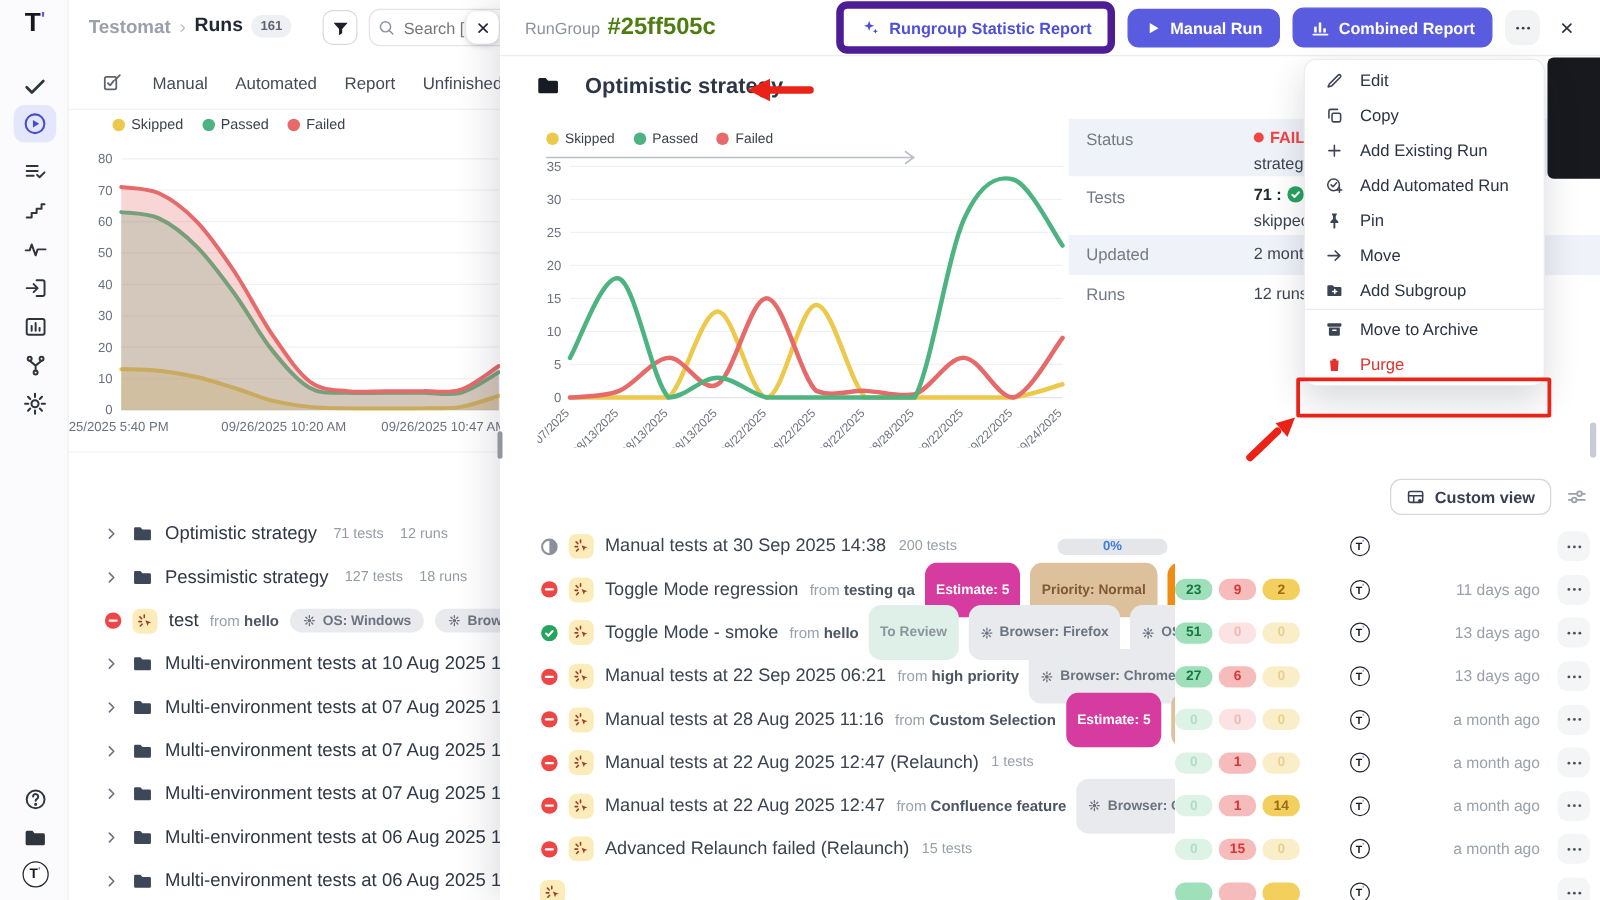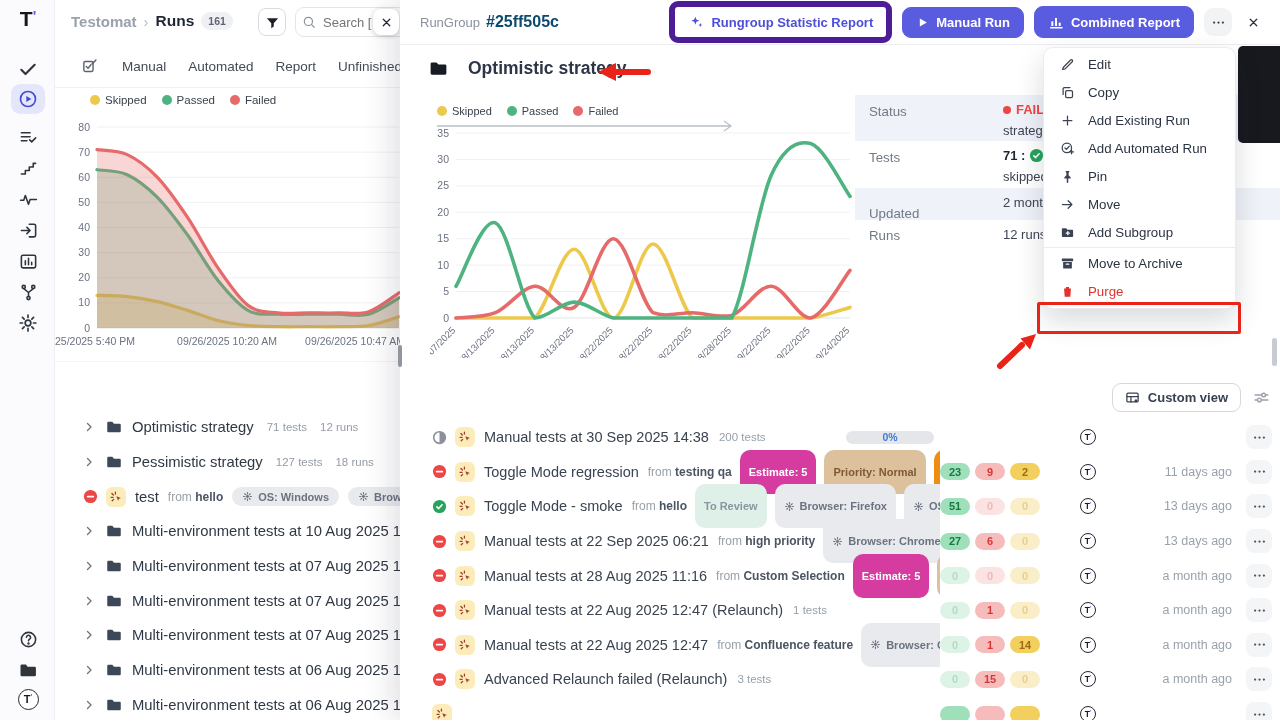--- a/index.html
+++ b/index.html
@@ -42,21 +42,21 @@
   .lrow .t{font-size:14.8px;color:#2f3845;white-space:nowrap;}
   .lrow .m{font-size:11.5px;color:#959ca6;margin-left:13px;white-space:nowrap;}
   .envpill{display:inline-flex;align-items:center;gap:5px;background:#e9eaee;color:#6b7380;font-size:11px;font-weight:600;padding:3.5px 10px;border-radius:11px;margin-left:9px;white-space:nowrap;}
   .mini-status{margin-right:8px;display:flex;}
   .manual-ic{width:20px;height:20px;background:#fbecb9;border-radius:6px;display:flex;align-items:center;justify-content:center;margin-right:9px;flex:none;}
   .scroll-left{position:absolute;left:398px;top:345px;width:4px;height:22px;background:#8f969e;border-radius:2px;z-index:70;}
   
   .modal{position:absolute;left:400px;top:0;width:880px;height:720px;background:#fff;box-shadow:-10px 0 26px rgba(30,35,60,.12);overflow:hidden;}
   .m-header{position:absolute;top:0;left:0;width:100%;height:45px;border-bottom:1px solid #ededf1;display:flex;align-items:center;padding:0 14px 0 20px;z-index:10;background:#fff;}
   .gh-label{color:#8a919c;font-size:13px;}
-  .gh-id{color:#0c4a6e;font-weight:bold;font-size:16px;margin-left:6px;}
+  .gh-id{color:#4d7c0f;font-weight:bold;font-size:19px;margin-left:6px;}
   .m-header .grow{flex:1;}
   .btn{display:inline-flex;align-items:center;gap:7px;font-size:13px;font-weight:600;border-radius:9px;padding:7px 13px;cursor:pointer;white-space:nowrap;}
   .btn.outline{border:6px solid #4c1d95;color:#4d4fd8;background:#fff;}
   .btn.primary{background:#5a5ce0;color:#fff;border:1px solid #5a5ce0;}
   .more-btn{width:28px;height:28px;background:#f2f3f5;border-radius:9px;display:flex;align-items:center;justify-content:center;color:#3a414d;cursor:pointer;margin-left:10px;}
   .m-close{width:26px;height:26px;display:flex;align-items:center;justify-content:center;color:#2a3039;cursor:pointer;margin-left:8px;}
   .m-header .btn{margin-left:10px;}
   .m-title{position:absolute;top:58px;left:28px;display:flex;align-items:center;gap:10px;z-index:4;}
   .m-title .fold{color:#171c23;}
   .m-title h1{margin:0;font-size:17.5px;font-weight:bold;color:#2c3646;}
@@ -535,21 +535,21 @@
           <span class="st-val"><span class="dot-fail"></span><span class="st-fail">FAILED</span><span class="st-v2">strategy</span></span>
         </div>
         <div class="st-row" style="height:47px">
     <span class="st-label">Tests</span>
           <span class="st-val"><span class="st-num">71 :</span> <span style="display:inline-block;vertical-align:-3px;"><svg width="15" height="15" viewBox="0 0 24 24" fill="none" stroke="currentColor" stroke-width="2" stroke-linecap="round" stroke-linejoin="round">
                 <circle cx="12" cy="12" r="10.5" fill="#26a35e" stroke="none"></circle>
                 <path d="M7.8 12.5l2.8 2.8 5.6-6" stroke="#fff" stroke-width="2.6"></path>
               </svg></span><span class="st-v2 st-skip">skipped</span></span>
         </div>
         <div class="st-row light" style="height:32px">
-    <span class="st-label" style="top:18px">Updated</span>
+    <span class="st-label" style="top:8px">Updated</span>
           <span class="st-val" style="top:7px">2 months ago</span>
         </div>
         <div class="st-row" style="height:32px">
     <span class="st-label" style="top:8px">Runs</span>
           <span class="st-val" style="top:7px">12 runs</span>
         </div>
       </div>
     <div class="cover-block"></div>
 
     <div class="dropdown" id="dropdown">
@@ -986,21 +986,21 @@
             <span class="manual-ic">
               <svg width="14" height="14" viewBox="0 0 24 24" fill="none" stroke="currentColor" stroke-width="2" stroke-linecap="round" stroke-linejoin="round">
                 <g stroke="#a03d2d" stroke-width="2.2">
                   <path d="M11 3.5v3.5M5 6l2.5 2.5M3.5 12.5H7M5.5 18.5L8 16"></path>
                   <path d="M12.5 10.5l8 3.2-3.6 1.2-1.3 3.6z" fill="#a03d2d" stroke="none"></path>
                 </g>
               </svg>
             </span>
       <span class="title">Advanced Relaunch failed (Relaunch)</span>
 
-      <span class="meta">3 tests</span>
+      <span class="meta">15 tests</span>
 
     </div>
     <div class="row-counts">
             <span class="pill p-passed off">0</span>
             <span class="pill p-failed">15</span>
             <span class="pill p-skipped off">0</span>
           </div>
     <div class="row-spacer"></div>
     <div class="row-avatar">
             <span class="avatar-t">T<span class="tick">'</span></span>

